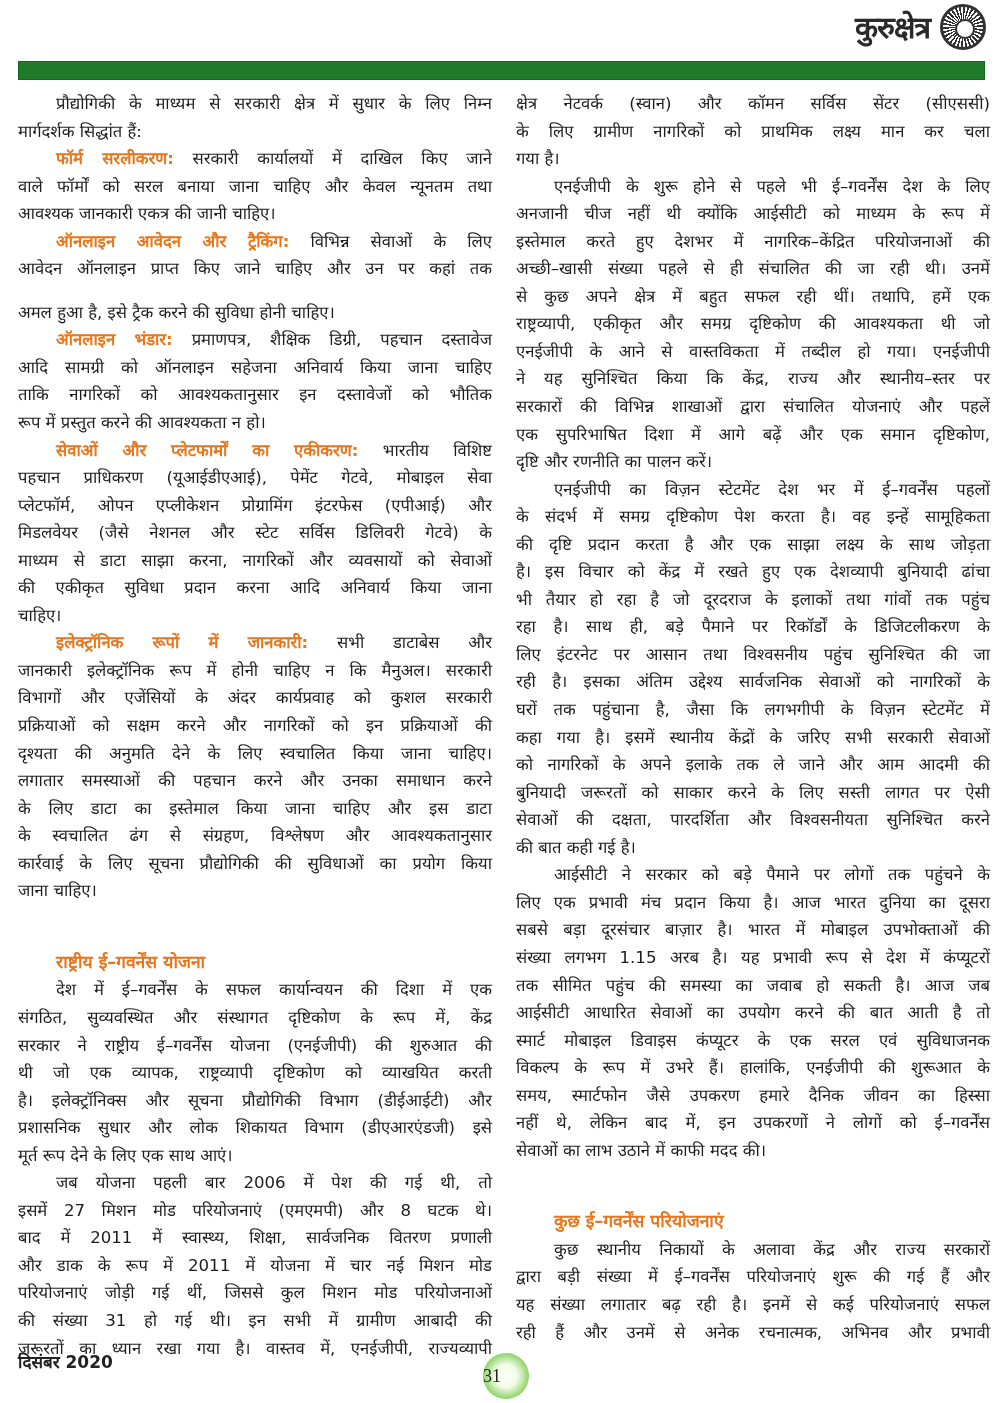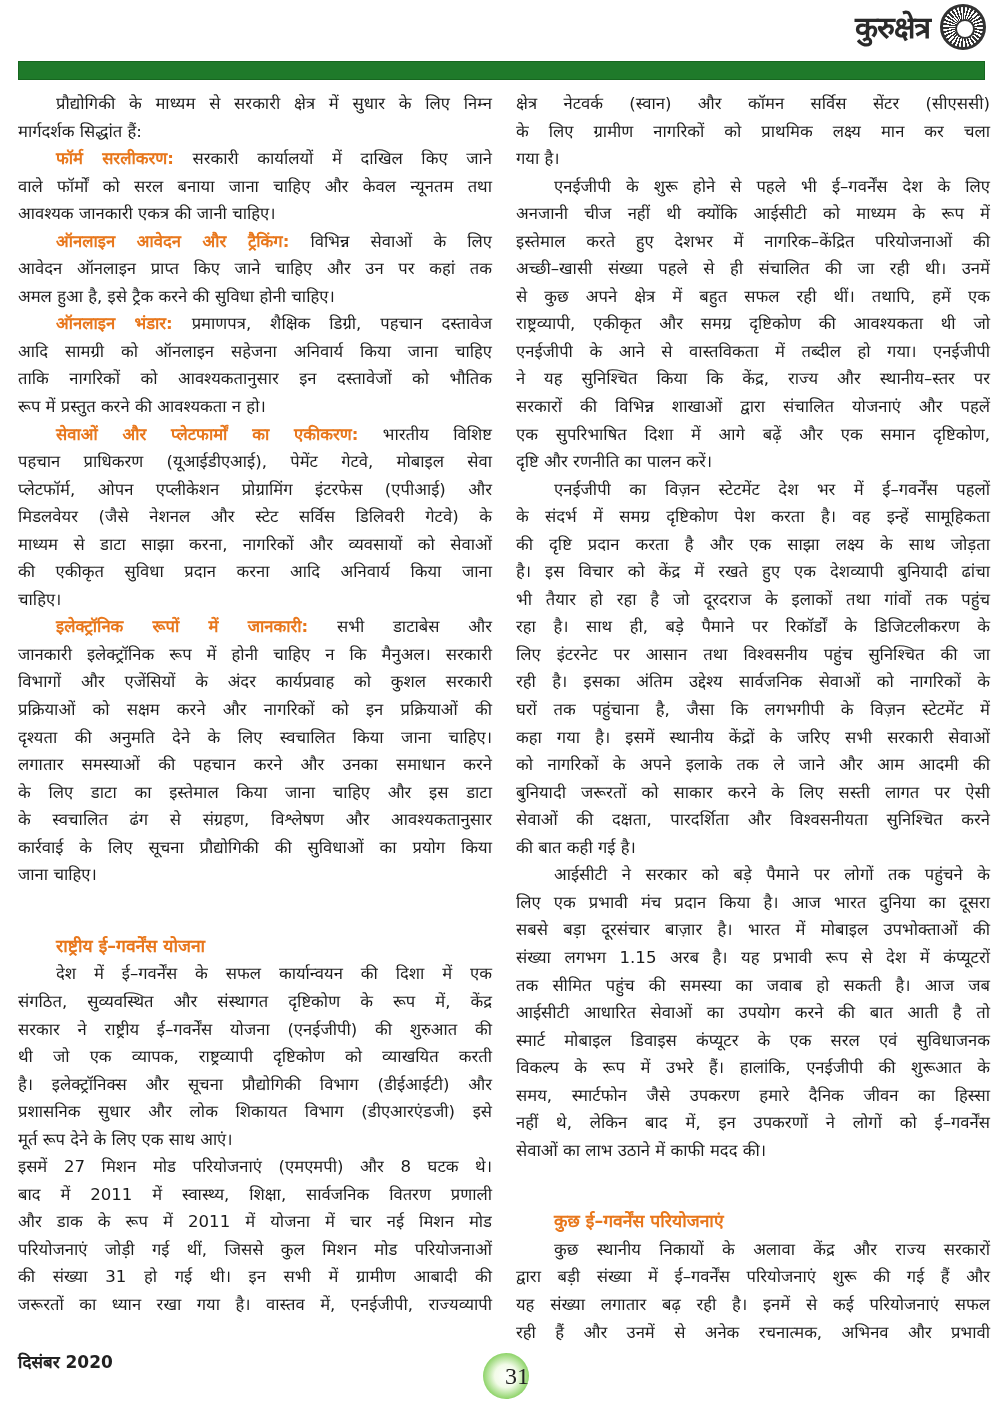--- a/index.html
+++ b/index.html
@@ -35,22 +35,22 @@
   .ln.last { text-align-last: left; }
   .ln.ind { text-indent: 38px; }
   .hl { color: #e8771c; font-weight: bold; }
   .heading { display: block; color: #e8771c; font-weight: bold; padding-left: 38px; font-size: 17.5px; margin-top: 44px; }
   .footer-date {
     position: absolute; left: 18px; top: 1350px; font-size: 17px; font-weight: bold; color: #222;
   }
   .page-badge {
     position: absolute; left: 483px; top: 1353px; width: 46px; height: 46px; border-radius: 50%;
     background: radial-gradient(circle at 50% 50%, #ffffff 0%, #f2fbe8 35%, #8fd46a 70%, #3a9e1e 100%);
-    display: flex; align-items: center; justify-content: flex-end;
-    font-family: "Liberation Serif", serif; font-size: 24px; color: #222;
+    display: flex; align-items: center; justify-content: flex-start;
+    font-family: "Liberation Serif", serif; font-size: 18px; color: #222;
   }
 </style>
 </head>
 <body>
 
 <div>
   <div class="masthead-title">कुरुक्षेत्र</div>
   <div class="emblem"></div>
   <div class="green-band"></div>
 </div>
@@ -63,21 +63,21 @@
 
   <div>
     <span class="ln ind" style="white-space: nowrap;"><span class="hl">फॉर्म सरलीकरण:</span><span> सरकारी कार्यालयों में दाखिल किए जाने</span></span>
     <span class="ln" style="white-space: nowrap;">वाले फॉर्मों को सरल बनाया जाना चाहिए और केवल न्यूनतम तथा</span>
     <span class="ln last" style="white-space: nowrap;">आवश्यक जानकारी एकत्र की जानी चाहिए।</span>
   </div>
 
   <div>
     <span class="ln ind" style="white-space: nowrap;"><span class="hl">ऑनलाइन आवेदन और ट्रैकिंग:</span><span> विभिन्न सेवाओं के लिए</span></span>
     <span class="ln" style="white-space: nowrap;">आवेदन ऑनलाइन प्राप्त किए जाने चाहिए और उन पर कहां तक</span>
-    <span class="ln last" style="white-space: nowrap;">अमल हुआ है, इसे ट्रैक करने की सुविधा होनी चाहिए।</span>
+    <span class="ln last" style="white-space: nowrap; margin-top: 16px;">अमल हुआ है, इसे ट्रैक करने की सुविधा होनी चाहिए।</span>
   </div>
 
   <div>
     <span class="ln ind" style="white-space: nowrap;"><span class="hl">ऑनलाइन भंडार:</span><span> प्रमाणपत्र, शैक्षिक डिग्री, पहचान दस्तावेज</span></span>
     <span class="ln" style="white-space: nowrap;">आदि सामग्री को ऑनलाइन सहेजना अनिवार्य किया जाना चाहिए</span>
     <span class="ln" style="white-space: nowrap;">ताकि नागरिकों को आवश्यकतानुसार इन दस्तावेजों को भौतिक</span>
     <span class="ln last" style="white-space: nowrap;">रूप में प्रस्तुत करने की आवश्यकता न हो।</span>
   </div>
 
   <div>
@@ -109,20 +109,21 @@
     <span class="ln ind" style="white-space: nowrap;">देश में ई–गवर्नेंस के सफल कार्यान्वयन की दिशा में एक</span>
     <span class="ln" style="white-space: nowrap;">संगठित, सुव्यवस्थित और संस्थागत दृष्टिकोण के रूप में, केंद्र</span>
     <span class="ln" style="white-space: nowrap;">सरकार ने राष्ट्रीय ई–गवर्नेंस योजना (एनईजीपी) की शुरुआत की</span>
     <span class="ln" style="white-space: nowrap;">थी जो एक व्यापक, राष्ट्रव्यापी दृष्टिकोण को व्याखयित करती</span>
     <span class="ln" style="white-space: nowrap;">है। इलेक्ट्रॉनिक्स और सूचना प्रौद्योगिकी विभाग (डीईआईटी) और</span>
     <span class="ln" style="white-space: nowrap;">प्रशासनिक सुधार और लोक शिकायत विभाग (डीएआरएंडजी) इसे</span>
     <span class="ln last" style="white-space: nowrap;">मूर्त रूप देने के लिए एक साथ आएं।</span>
   </div>
 
   <div>
+    <span class="ln ind" style="white-space: nowrap;">जब योजना पहली बार 2006 में पेश की गई थी, तो</span>
     <span class="ln" style="white-space: nowrap;">इसमें 27 मिशन मोड परियोजनाएं (एमएमपी) और 8 घटक थे।</span>
     <span class="ln" style="white-space: nowrap;">बाद में 2011 में स्वास्थ्य, शिक्षा, सार्वजनिक वितरण प्रणाली</span>
     <span class="ln" style="white-space: nowrap;">और डाक के रूप में 2011 में योजना में चार नई मिशन मोड</span>
     <span class="ln" style="white-space: nowrap;">परियोजनाएं जोड़ी गई थीं, जिससे कुल मिशन मोड परियोजनाओं</span>
     <span class="ln" style="white-space: nowrap;">की संख्या 31 हो गई थी। इन सभी में ग्रामीण आबादी की</span>
     <span class="ln" style="white-space: nowrap;">जरूरतों का ध्यान रखा गया है। वास्तव में, एनईजीपी, राज्यव्यापी</span>
   </div>
 </div>
 
 <div class="col right">

